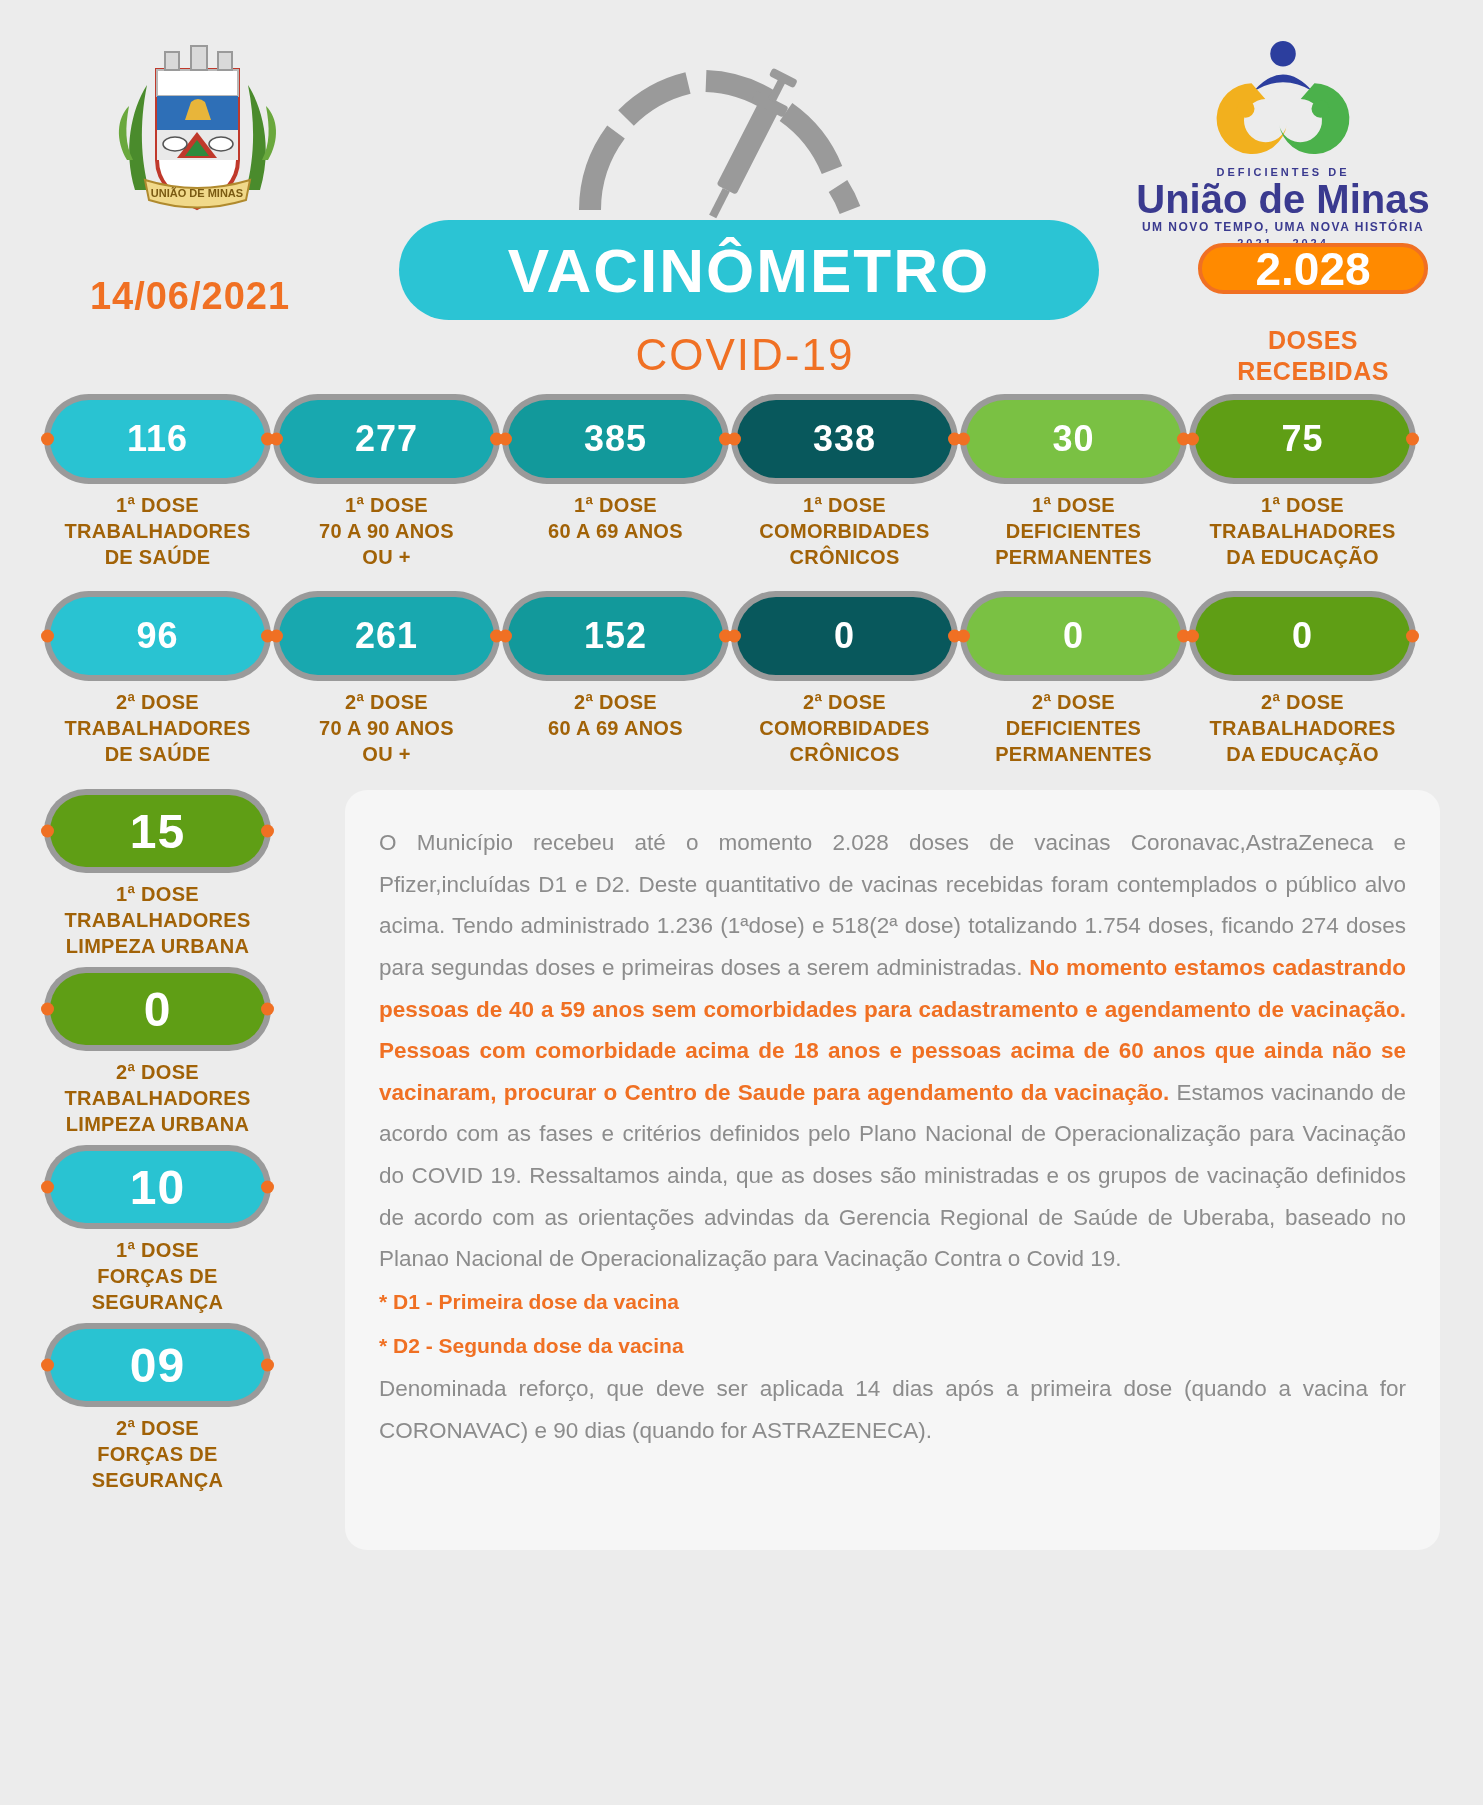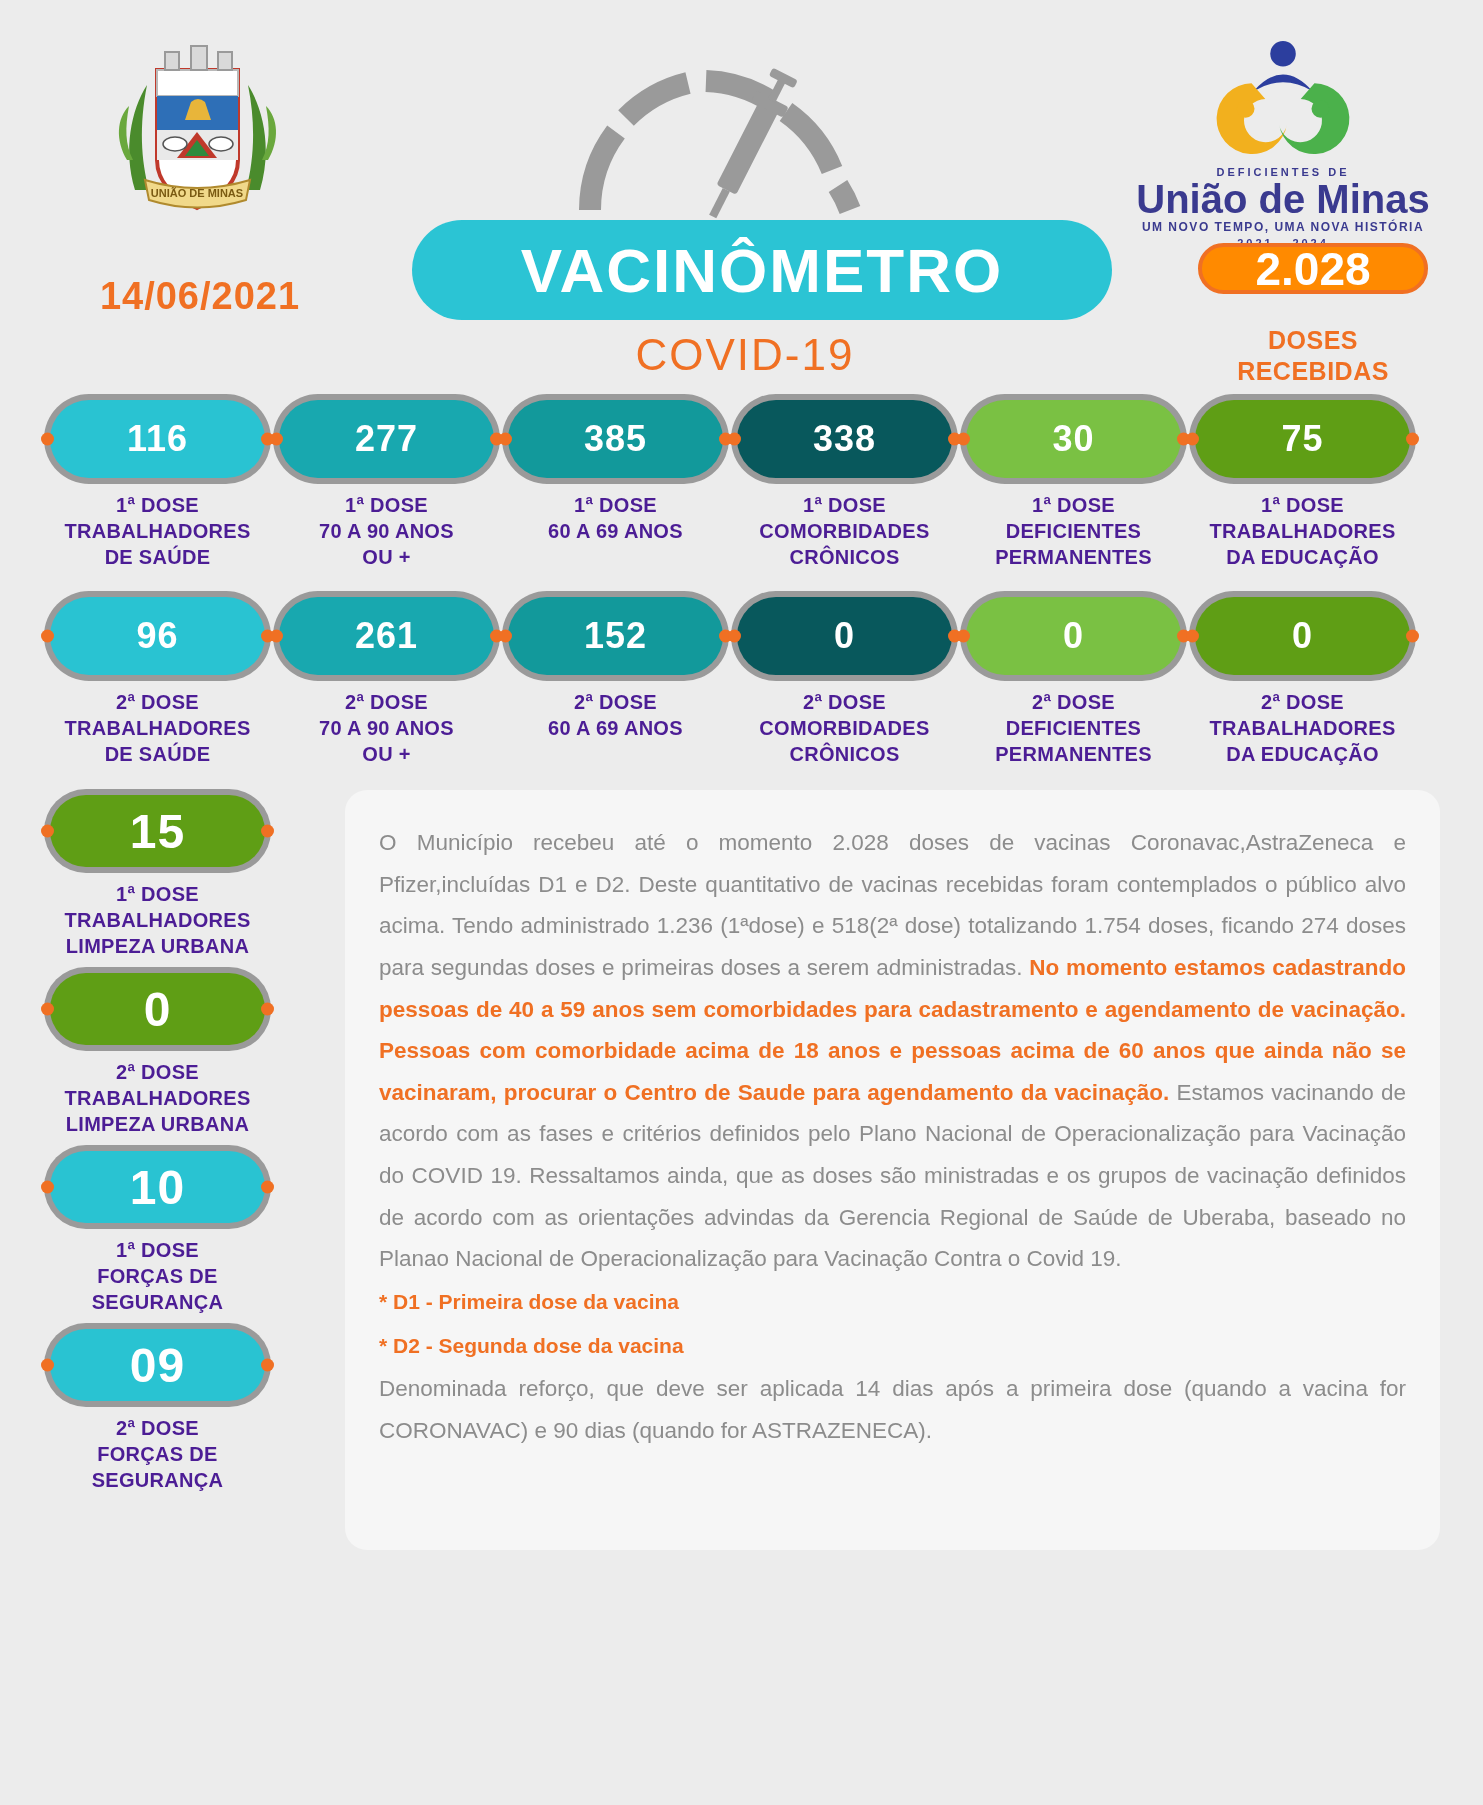--- a/index.html
+++ b/index.html
@@ -9,28 +9,28 @@
     background:#ececec;
     position:relative;
     overflow:hidden;
   }
 
   
   #header { position:relative; height:430px; }
 
   #crest { position:absolute; left:105px; top:40px; width:185px; height:180px; }
   #date {
-    position:absolute; left:85px; top:275px; width:230px; text-align:center;
+    position:absolute; left:75px; top:275px; width:230px; text-align:center;
     color:#f07023; font-size:38px; font-weight:bold; letter-spacing:1px;
   }
 
   #gauge-wrap { position:absolute; left:560px; top:50px; width:320px; height:180px; }
 
   #title-pill {
-    position:absolute; left:412px; top:220px; width:700px; height:100px;
+    position:absolute; left:399px; top:220px; width:700px; height:100px;
     background:#2bc4d4; border-radius:50px;
     display:flex; align-items:center; justify-content:center;
   }
   #title-pill span {
     color:#ffffff; font-size:62px; font-weight:bold; letter-spacing:2px;
   }
   #subtitle {
     position:absolute; left:395px; top:330px; width:700px; text-align:center;
     color:#f07023; font-size:44px; letter-spacing:2px;
   }
@@ -64,21 +64,21 @@
     box-shadow: 0 0 0 6px #9a9a9a;
   }
   .pill .num { color:#fff; font-size:36px; font-weight:bold; letter-spacing:1px; }
   .pill .dot {
     position:absolute; top:50%; width:13px; height:13px; border-radius:50%;
     background:#f07023; transform:translateY(-50%);
   }
   .pill .dot.l { left:-9px; }
   .pill .dot.r { right:-9px; }
   .cap {
-    margin-top:14px; text-align:center; color:#4c1d95;
+    margin-top:14px; text-align:center; color:#a16207;
     font-size:20px; font-weight:bold; line-height:1.3; letter-spacing:.3px;
   }
 
   
   #side { position:absolute; left:50px; top:795px; width:215px; }
   #side .card { margin-bottom:14px; }
   #side .pill { height:72px; }
   #side .pill .num { font-size:48px; }
 
   

